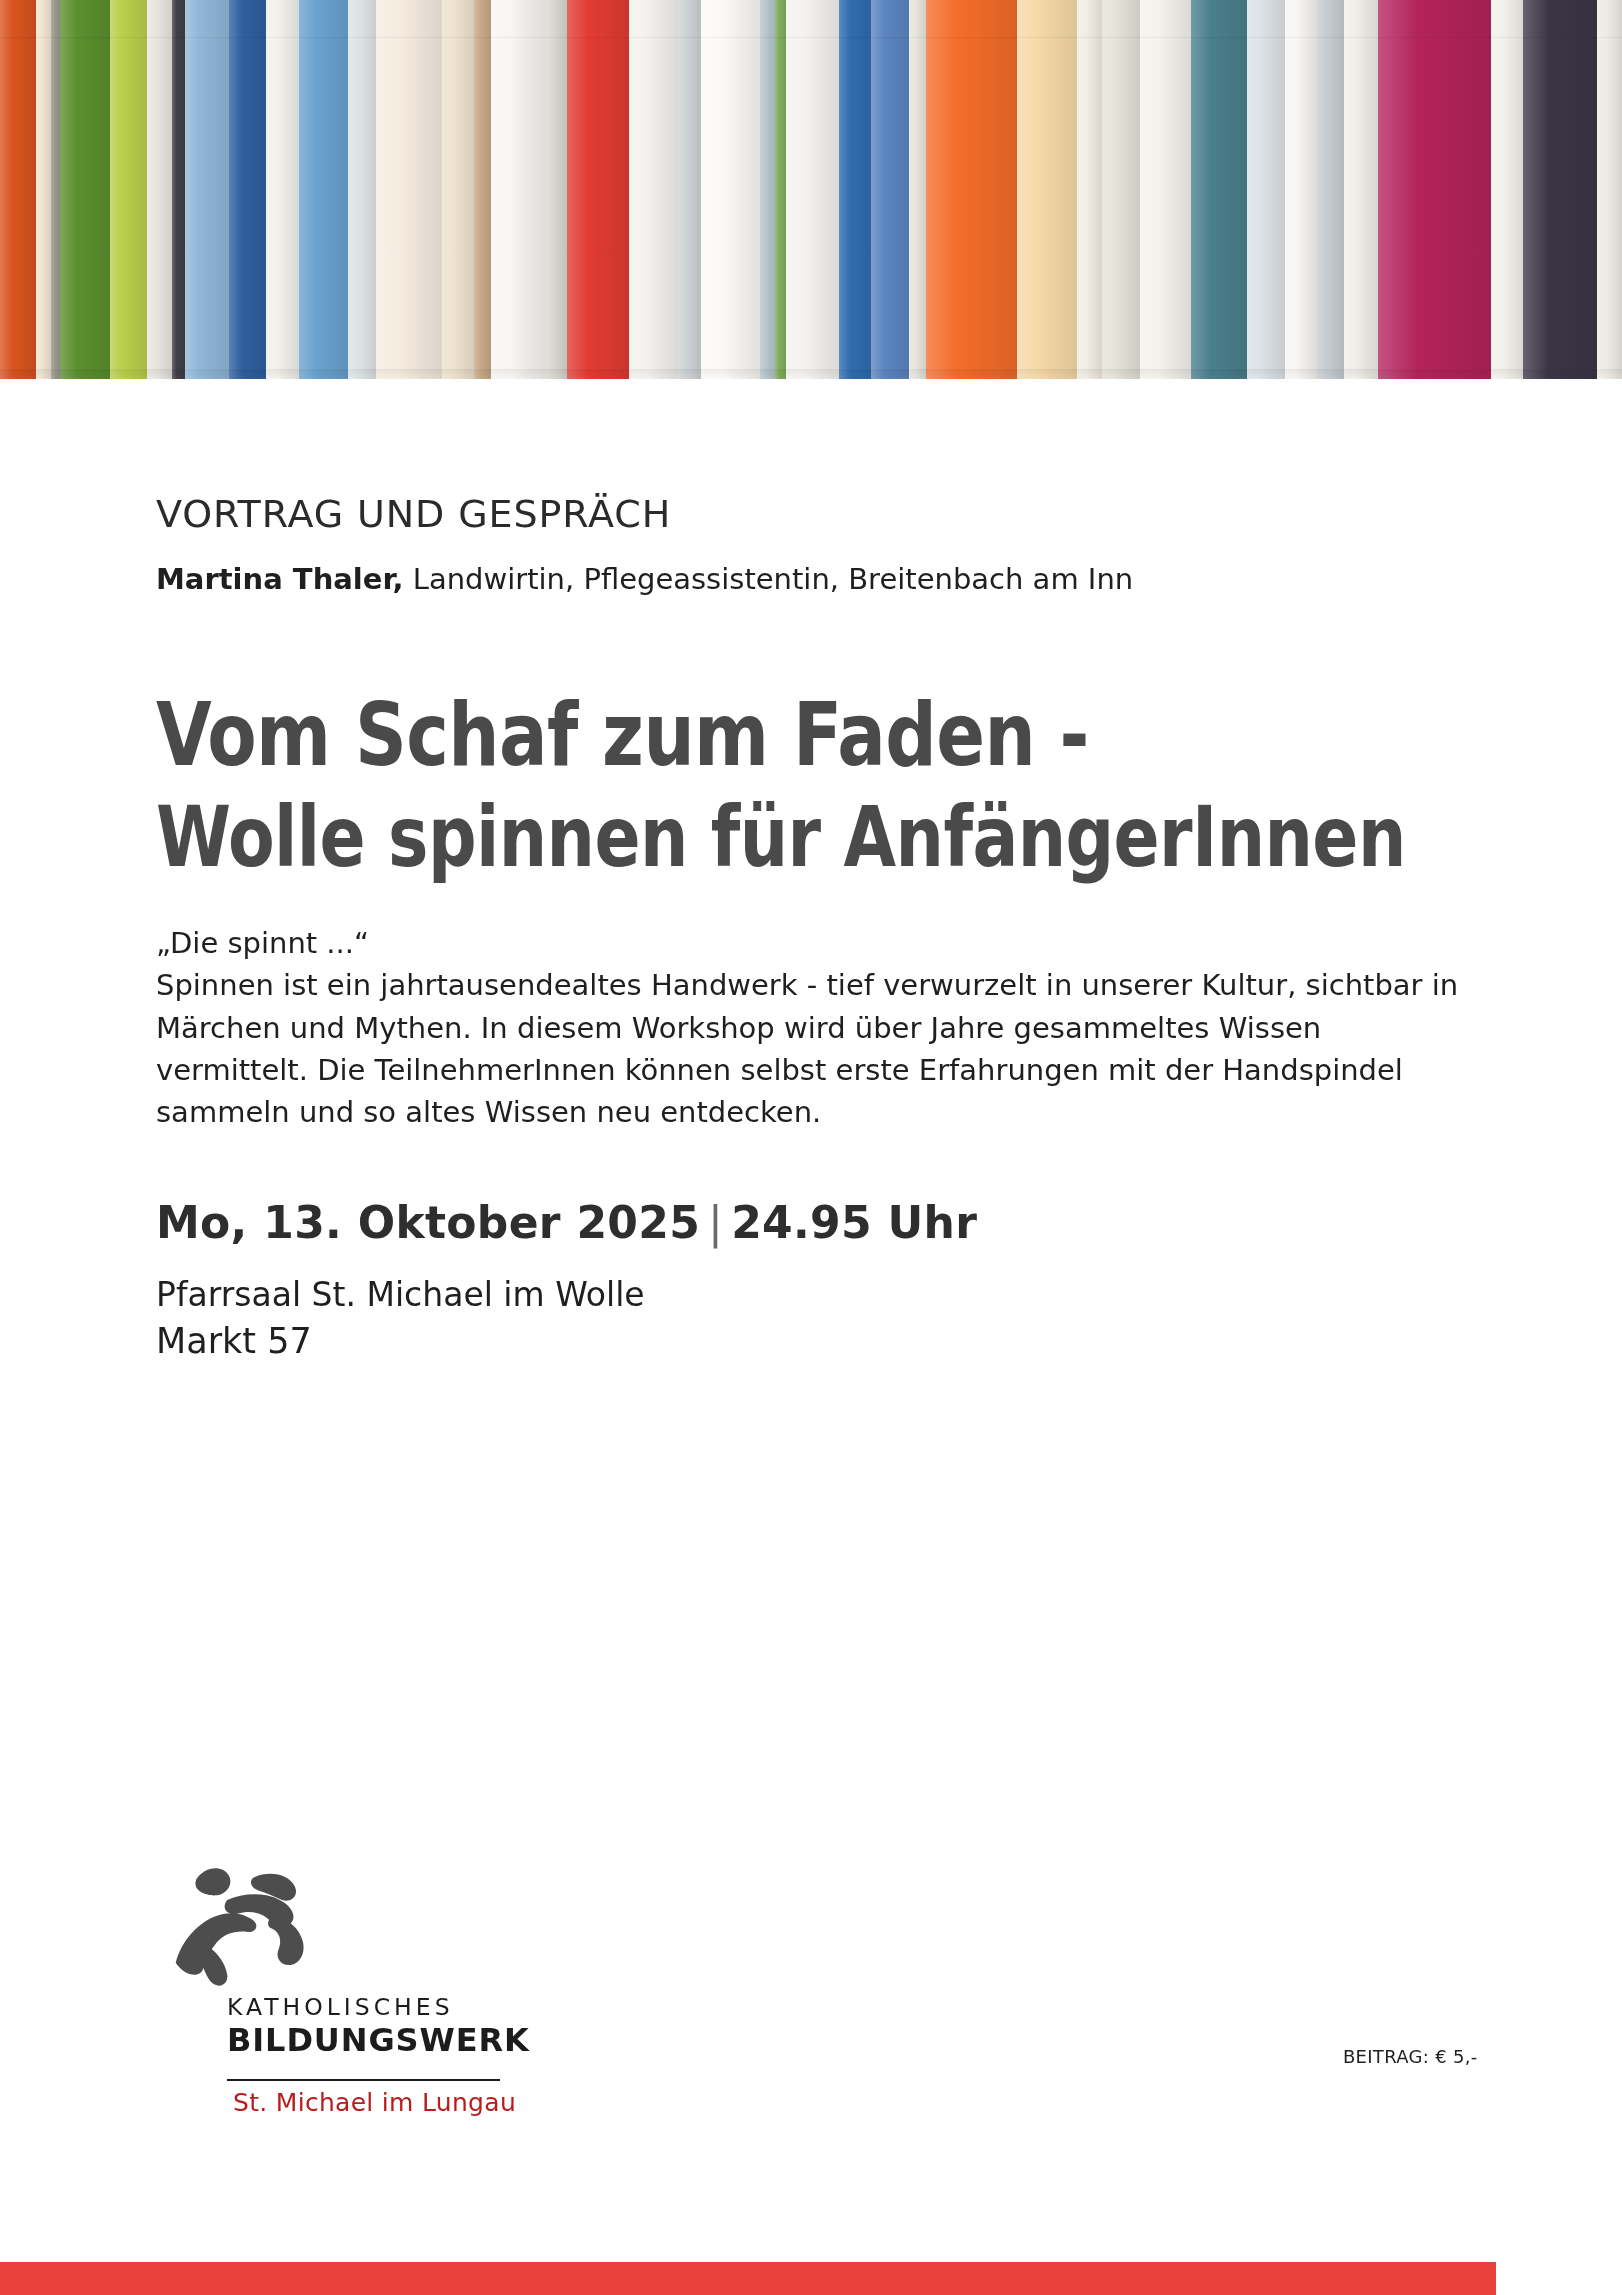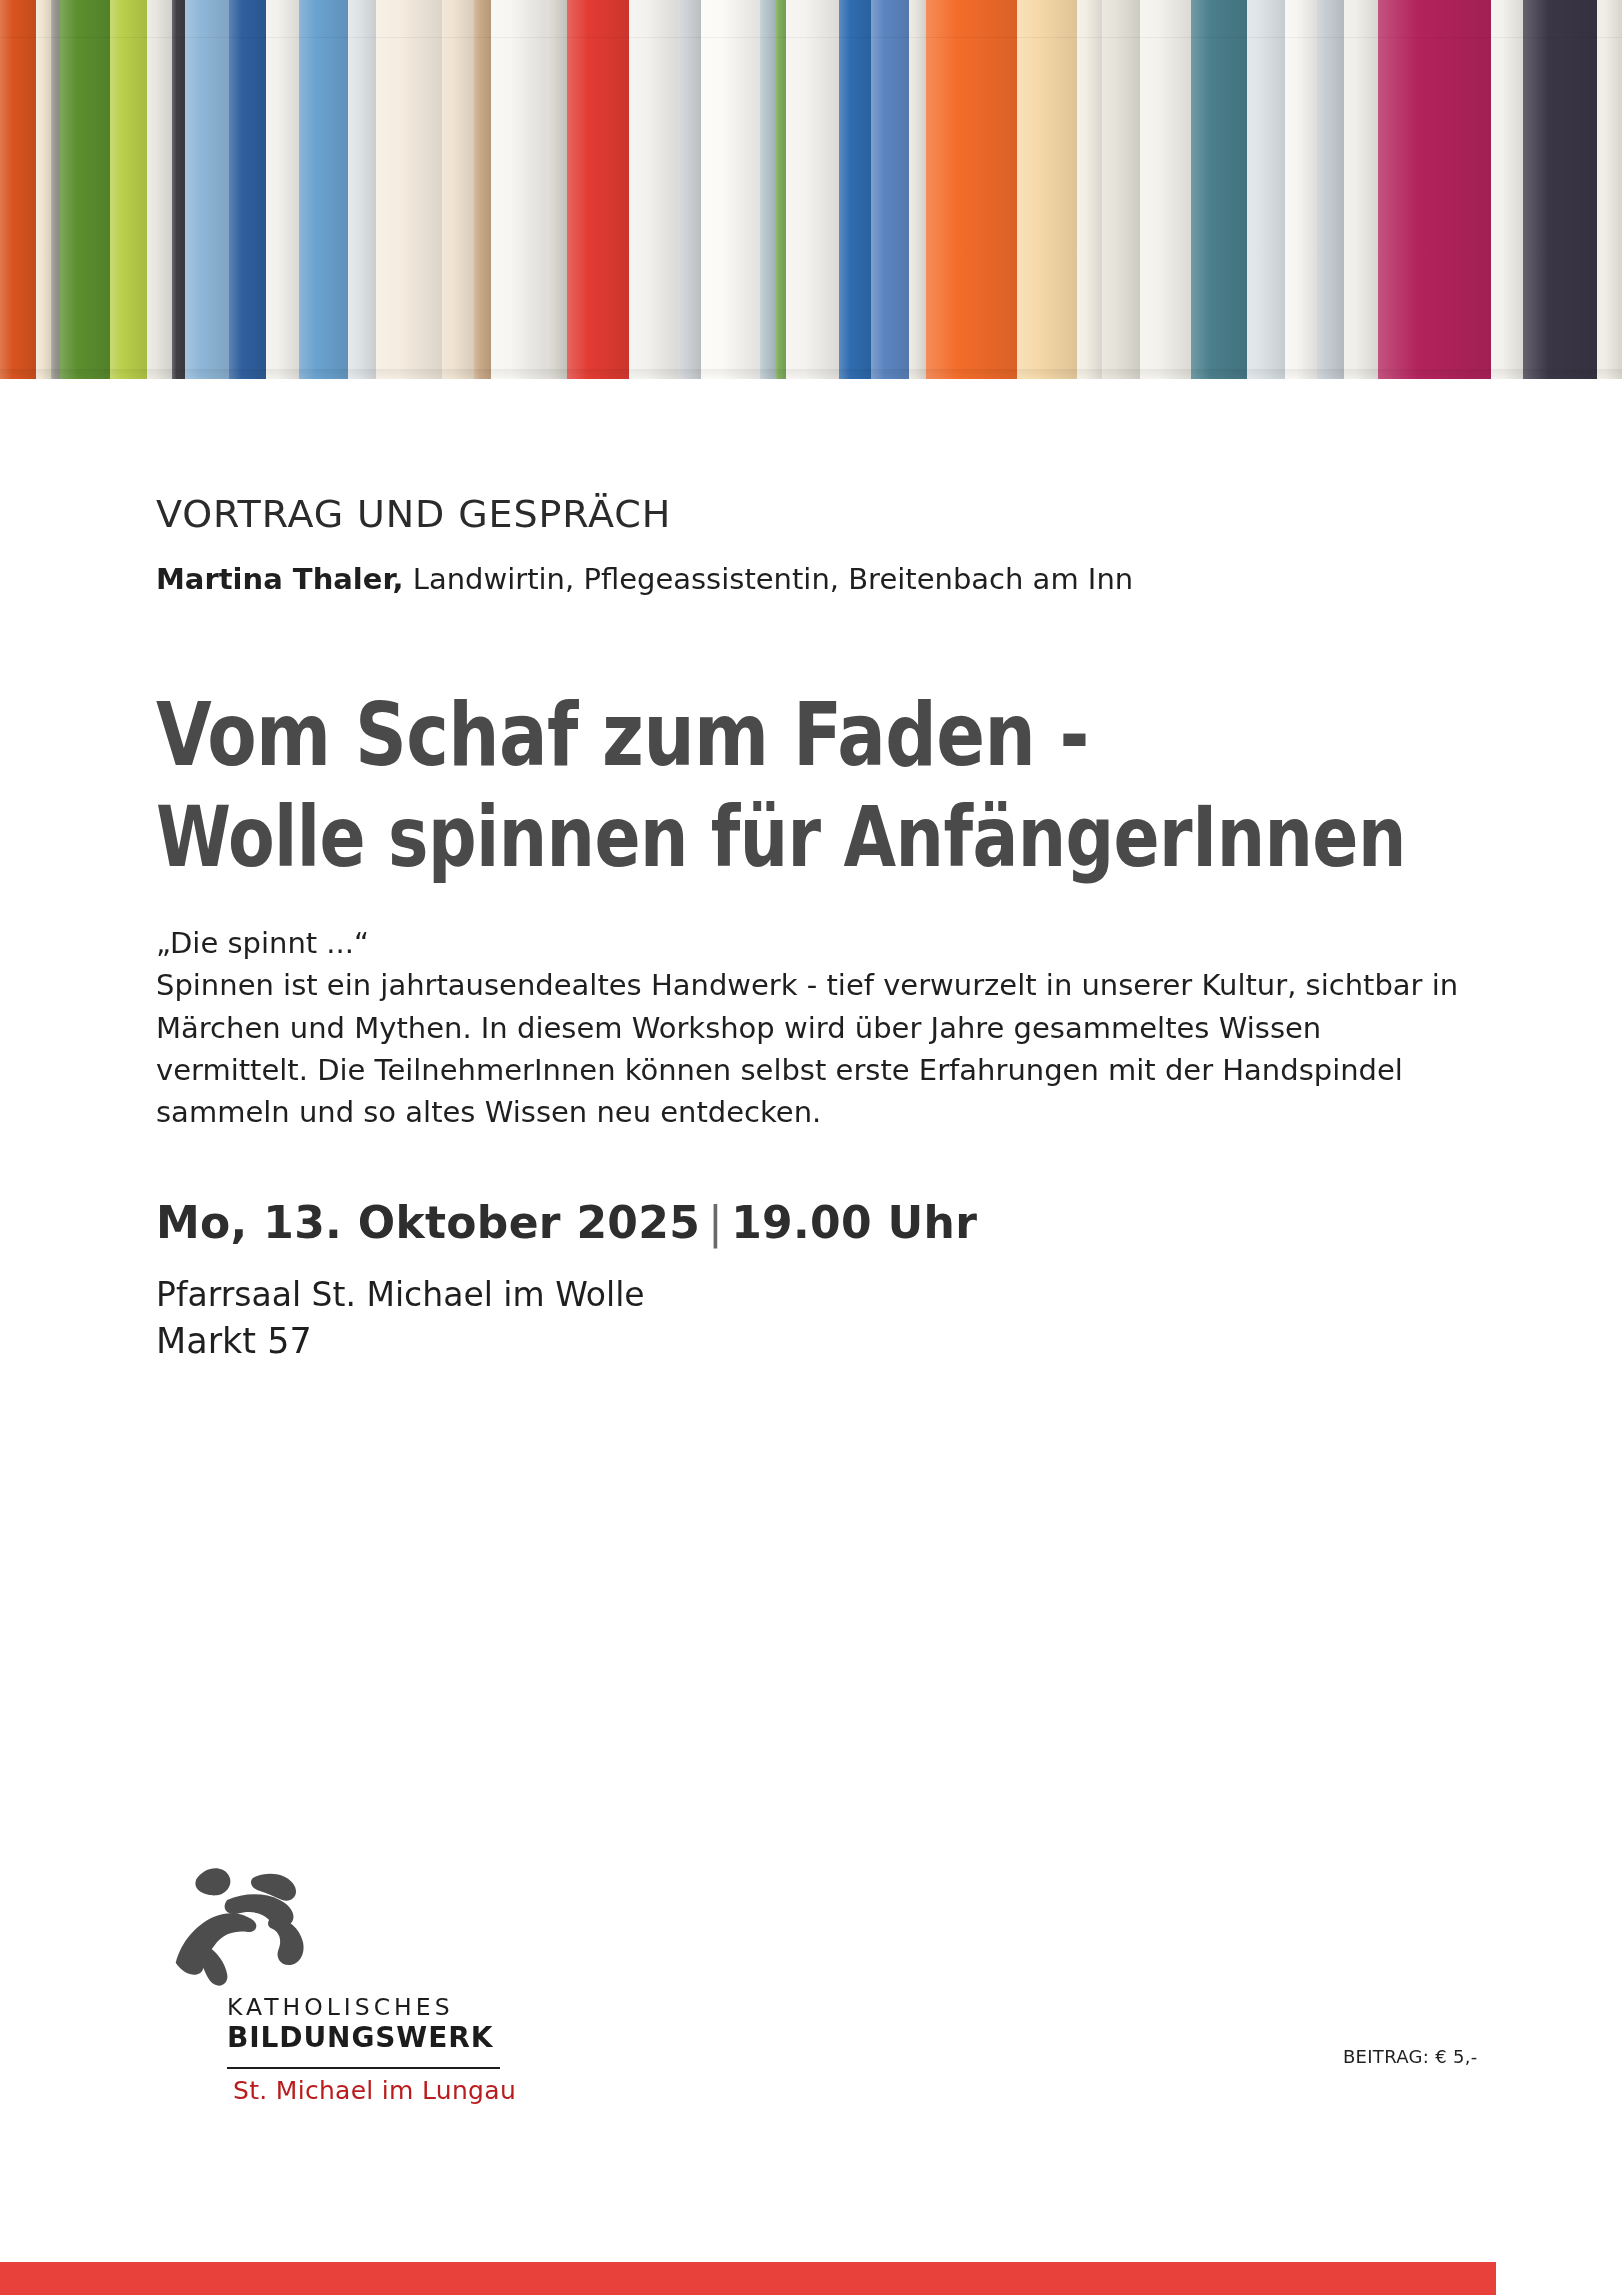--- a/index.html
+++ b/index.html
@@ -153,28 +153,28 @@
     margin-left: 5.7px;
     margin-bottom: 3.4px;
   }
   .logo-text-1 {
     font-size: 23.5px;
     letter-spacing: 4px;
     color: #1c1c1c;
     margin-left: 92px;
   }
   .logo-text-2 {
-    font-size: 28px;
+    font-size: 32px;
     font-weight: bold;
     letter-spacing: 0.9px;
     color: #1c1c1c;
     margin-left: 92px;
     border-bottom: 2.3px solid #1c1c1c;
     width: 273px;
-    padding-bottom: 13px;
+    padding-bottom: 20px;
   }
   .logo-text-3 {
     font-size: 25px;
     color: #b91c1c;
     margin-left: 98px;
     margin-top: 6.9px;
     letter-spacing: 0.3px;
   }
 
   .fee {
@@ -265,21 +265,21 @@
     <div class="title-line l1">Vom Schaf zum Faden -</div>
     <div class="title-line l2">Wolle spinnen für AnfängerInnen</div>
   </div>
 
   <div class="lead">
     <span class="quote-line">„Die spinnt ...“</span>
     <span>Spinnen ist ein jahrtausendealtes Handwerk - tief verwurzelt in unserer Kultur, sichtbar in Märchen und Mythen. In diesem Workshop wird über Jahre gesammeltes Wissen vermittelt. Die TeilnehmerInnen können selbst erste Erfahrungen mit der Handspindel sammeln und so altes Wissen neu entdecken.</span>
   </div>
 
   <div class="datetime">
-    <span>Mo, 13. Oktober 2025</span><span class="sep">|</span><span>19.00 Uhr</span>
+    <span>Mo, 13. Oktober 2025</span><span class="sep">|</span><span>24.95 Uhr</span>
   </div>
 
   <div class="venue">Pfarrsaal St. Michael im Wolle</div>
   <div class="venue-street">Markt 57</div>
 </div>
 
 <div class="footer">
   <div class="logo-wrap">
     <svg class="logo-mark" viewBox="0 0 420 250">
       <g fill="#4d4d4d">

